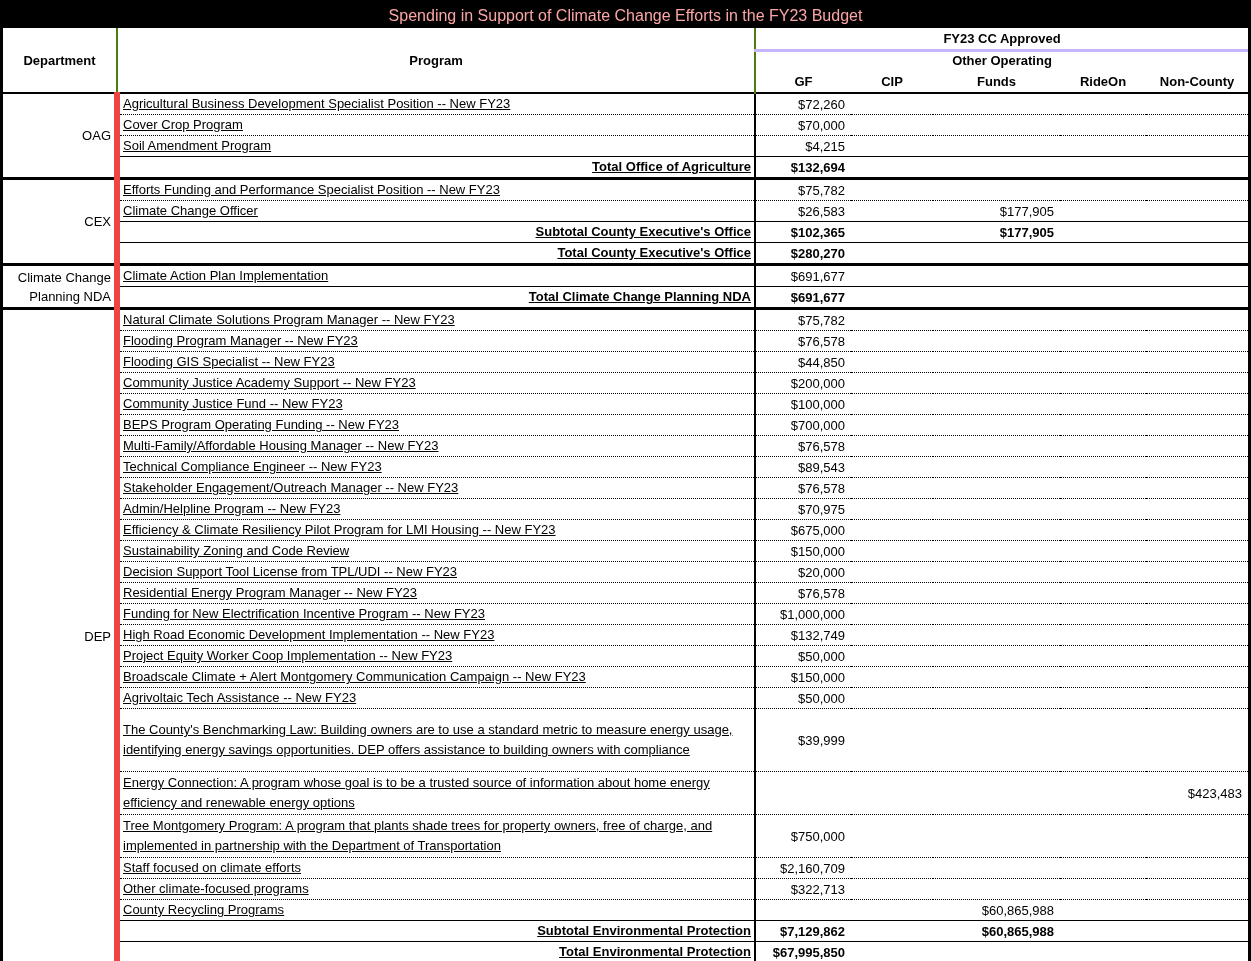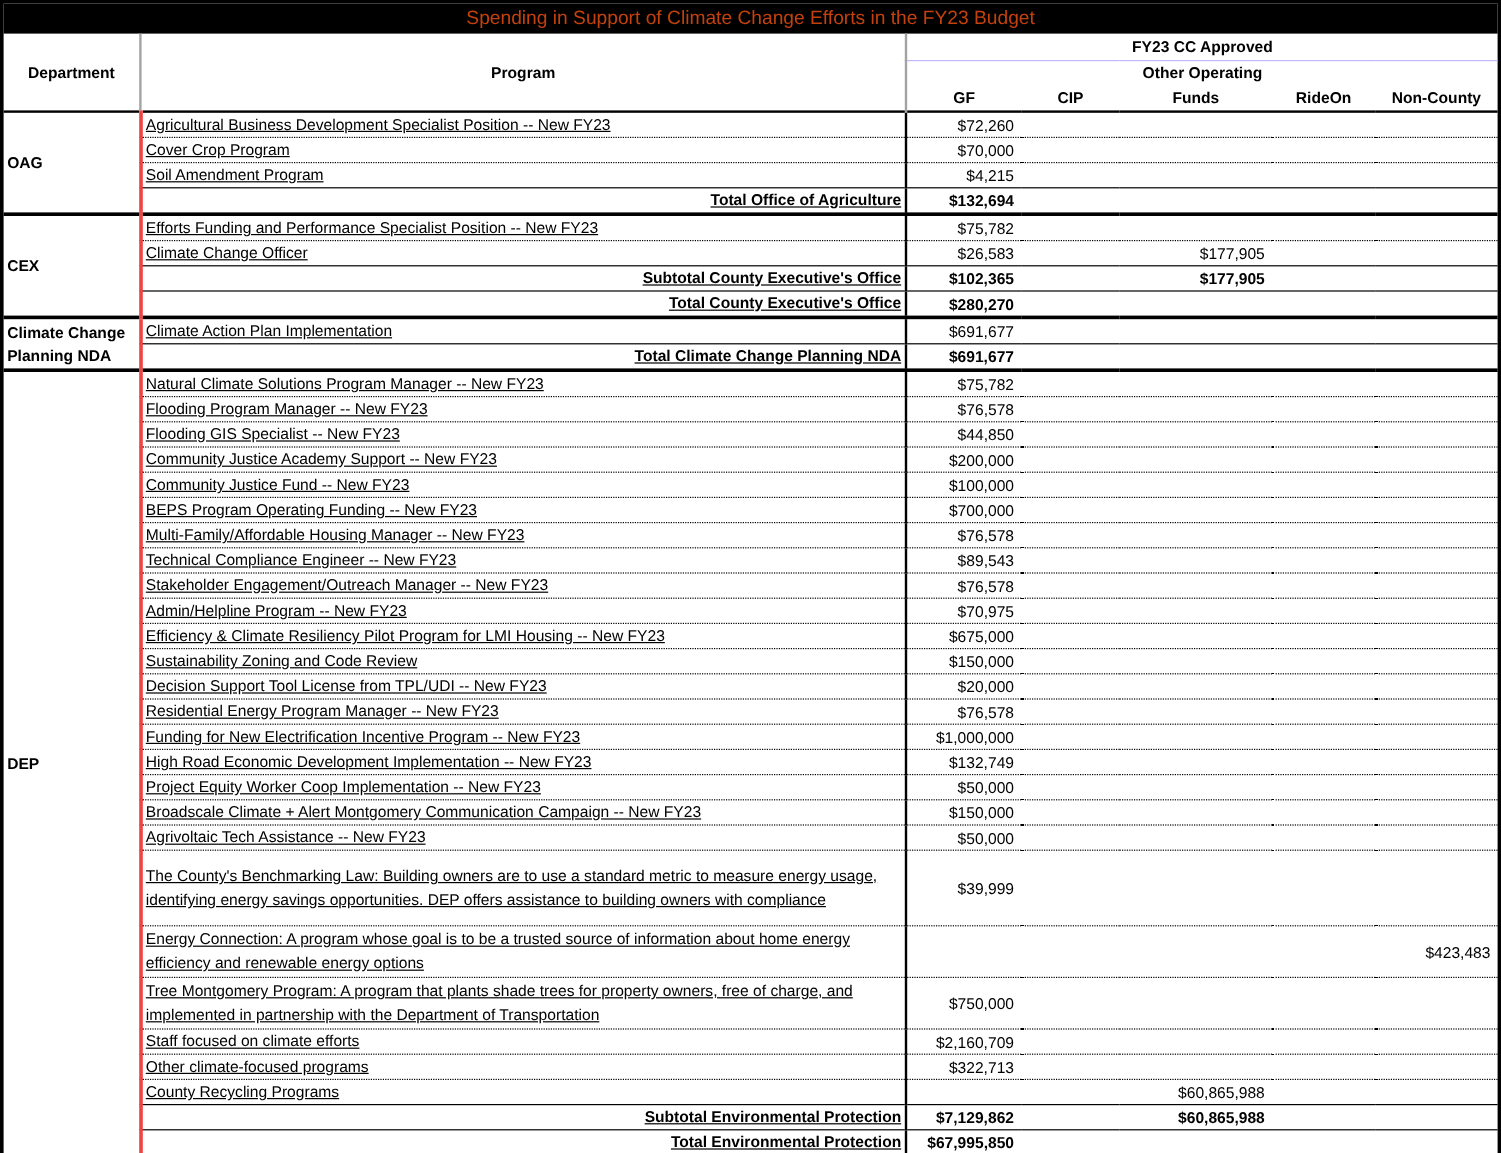--- a/index.html
+++ b/index.html
@@ -1,35 +1,35 @@
 <!DOCTYPE html>
 <html><head>
 <meta charset="utf-8">
 <style>
   * { box-sizing: border-box; }
   html, body { margin: 0; padding: 0; background: #fff; }
   body { font-family: "Liberation Sans", sans-serif; color: #000; }
   .sheet { width: 1251px; min-height: 961px; border: 3px solid #000; background: #fff; }
   .titlebar {
-    background: #000; color: #c2410c; height: 25px; line-height: 25px;
+    background: #000; color: #fca5a5; height: 25px; line-height: 25px;
     text-align: center; font-size: 16px; font-weight: 400;
   }
   table { width: 100%; border-collapse: collapse; table-layout: fixed; }
   th, td { padding: 0 3px; font-size: 13px; overflow: hidden; vertical-align: middle; }
   thead { border-bottom: 2px solid #000; }
   thead th { text-align: center; font-weight: bold; }
-  .h-dept, .h-prog { border-right: 2px solid #a3a3a3; }
-  .h-approved { border-bottom: 1px solid #c4b5fd; height: 22px; }
+  .h-dept, .h-prog { border-right: 2px solid #4d7c0f; }
+  .h-approved { border-bottom: 3px solid #c4b5fd; height: 22px; }
   .h-operating { height: 20px; margin-left: 11px; }
   .h-col { height: 23px; }
   tbody { border-bottom: 3px solid #000; }
   tbody:last-of-type { border-bottom: none; }
   td.dept {
-    text-align: left; font-weight: bold; vertical-align: middle;
-    border-right: 3px solid #ef4444; line-height: 19px;
+    text-align: right; font-weight: normal; vertical-align: middle;
+    border-right: 6px solid #ef4444; line-height: 19px;
   }
   td.prog { border-right: 2px solid #000; text-align: left; line-height: 20px; text-decoration: underline; }
   td.num { text-align: right; padding-right: 6px; white-space: nowrap; }
   tr.pr { height: 21px; }
   tr.pr > td { border-bottom: 1px dotted #000; }
   tr.pr > td.dept { border-bottom: none; }
   tr.tall3 { height: 63px; }
   tr.tall2 { height: 43px; }
   tr.sum { height: 21px; margin-left: 28px; }
   tr.sum > td { border-top: 1px solid #000; font-weight: bold; }

